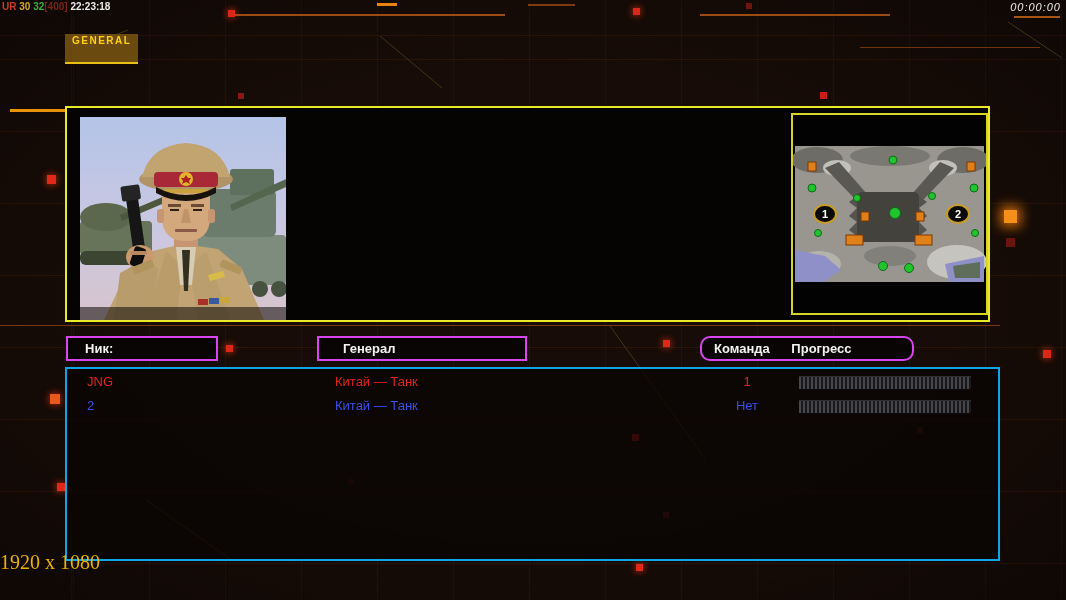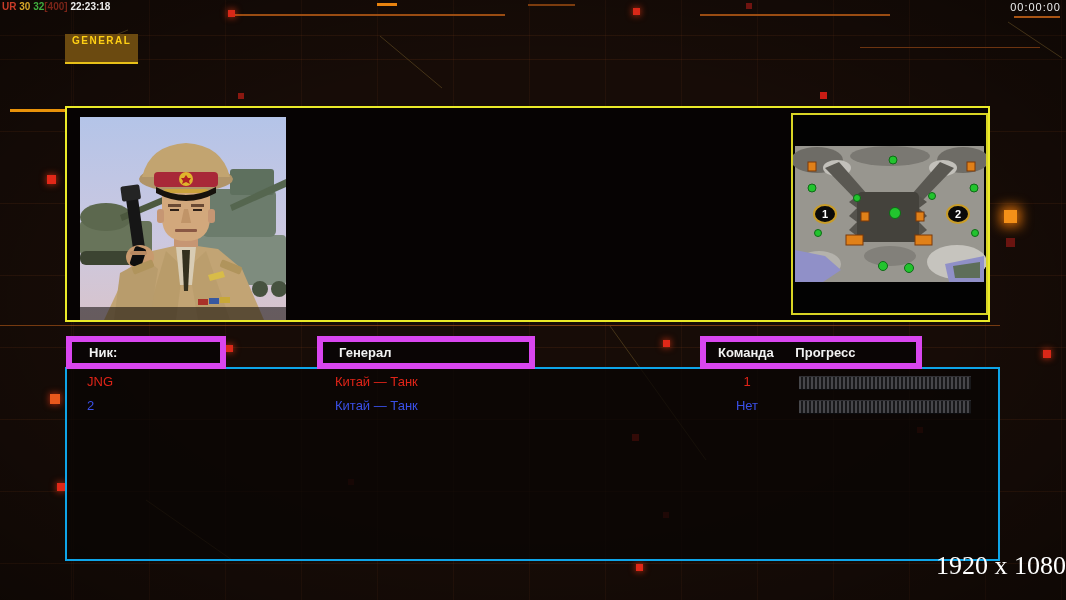--- a/index.html
+++ b/index.html
@@ -19,21 +19,21 @@
     content:"";position:absolute;inset:0;z-index:0;pointer-events:none;
     background:radial-gradient(ellipse at center, transparent 55%, rgba(0,0,0,0.38) 100%);
   }
   .deco{position:absolute;z-index:1;}
   .sq{position:absolute;z-index:1;}
   .glow-red{box-shadow:0 0 6px 1px rgba(255,60,20,.55);}
   .glow-orange{box-shadow:0 0 12px 4px rgba(255,130,10,.75);}
   svg.diag{position:absolute;left:0;top:0;z-index:1;}
 
   .debug{position:absolute;left:2px;top:1px;z-index:4;font-size:10px;font-weight:bold;letter-spacing:0;}
-  .timer{position:absolute;right:5px;top:1px;z-index:4;font-size:11px;color:#ececec;letter-spacing:1px;}
+  .timer{position:absolute;right:5px;top:1px;z-index:4;font-size:11px;color:#ececec;letter-spacing:1px;font-style:italic;}
 
   .tab{
     position:absolute;left:65px;top:34px;z-index:3;
     background:#6b4a10;color:#ffd014;
     font-size:10px;font-weight:bold;letter-spacing:1.5px;
     padding:1px 7px 15px 7px;height:12px;line-height:12px;
     border-bottom:2px solid #e8c018;
   }
   .title-box{
     position:absolute;left:65px;top:48px;width:367px;height:26px;z-index:3;
@@ -46,39 +46,39 @@
   }
   .portrait{position:absolute;left:13px;top:9px;width:206px;height:203px;background:#0a0806;}
   .desc{position:absolute;left:320px;top:54px;width:345px;color:#dedede;font-size:12px;line-height:15px;}
   .desc p{margin:0 0 14px 0;white-space:pre-wrap;}
   .minimap-box{
     position:absolute;left:724px;top:5px;width:193px;height:198px;
     border:2px solid #d8d424;background:#000;
   }
   .headers-row .hbox{
     position:absolute;top:336px;height:21px;z-index:3;
-    border:6px solid #d946ef;background:#0a0505;
+    border:2px solid #d946ef;background:#0a0505;
     color:#f2f2f2;font-size:13px;font-weight:bold;line-height:21px;
   }
   .players-panel{
     position:absolute;left:65px;top:367px;width:931px;height:190px;z-index:2;
     border:2px solid #0ea5e9;background:rgba(9,5,4,0.78);
   }
   .prow{position:absolute;left:0;width:100%;height:18px;font-size:13px;}
   .cell-nick{position:absolute;left:20px;top:0;}
   .cell-general{position:absolute;left:268px;top:0;}
   .cell-team{position:absolute;left:640px;top:0;width:80px;text-align:center;}
   .pbar{
     position:absolute;left:732px;top:2px;width:172px;height:12px;
     background:repeating-linear-gradient(90deg,#47474b 0 2px,#18181a 2px 4px);
     border-top:1px solid #303034;border-bottom:1px solid #0c0c0e;
   }
   .footer-res{
-    position:absolute;left:0;top:551px;width:100%;z-index:5;text-align:right;
-    font-family:"Liberation Serif",serif;font-size:26px;color:#ffffff;
+    position:absolute;left:0;top:551px;width:100%;z-index:5;text-align:left;
+    font-family:"Liberation Serif",serif;font-size:20px;color:#eab308;
   }
 </style>
 </head>
 <body>
 
 <div class="stage">
 
   <svg class="diag" width="1066" height="600">
     <g stroke="#6b5426" stroke-width="1" opacity="0.55">
       <line x1="380" y1="36" x2="442" y2="88"></line>
@@ -254,23 +254,23 @@
         </g>
       </svg>
     </div>
   </div>
 
   <div class="headers-row">
     <div class="hbox" style="left:66px;width:148px;padding-left:0;">
       <span style="margin-left:17px;">Ник:</span>
     </div>
     <div class="hbox" style="left:317px;width:206px;">
-      <span style="margin-left:16px;">Генерал</span>
-    </div>
-    <div class="hbox" style="left:700px;width:210px;">
+      <span style="margin-left:24px;">Генерал</span>
+    </div>
+    <div class="hbox" style="left:700px;width:210px;border-radius:10px;">
       <span style="margin-left:12px;">Команда</span>
       <span style="margin-left:18px;">Прогресс</span>
     </div>
   </div>
 
   <div class="players-panel">
     <div class="prow" style="top:5px;">
       <span class="cell-nick" style="color: rgb(224, 36, 24);">JNG</span>
       <span class="cell-general" style="color: rgb(224, 36, 24);">Китай — Танк</span>
       <span class="cell-team" style="color: rgb(224, 36, 24);">1</span>

